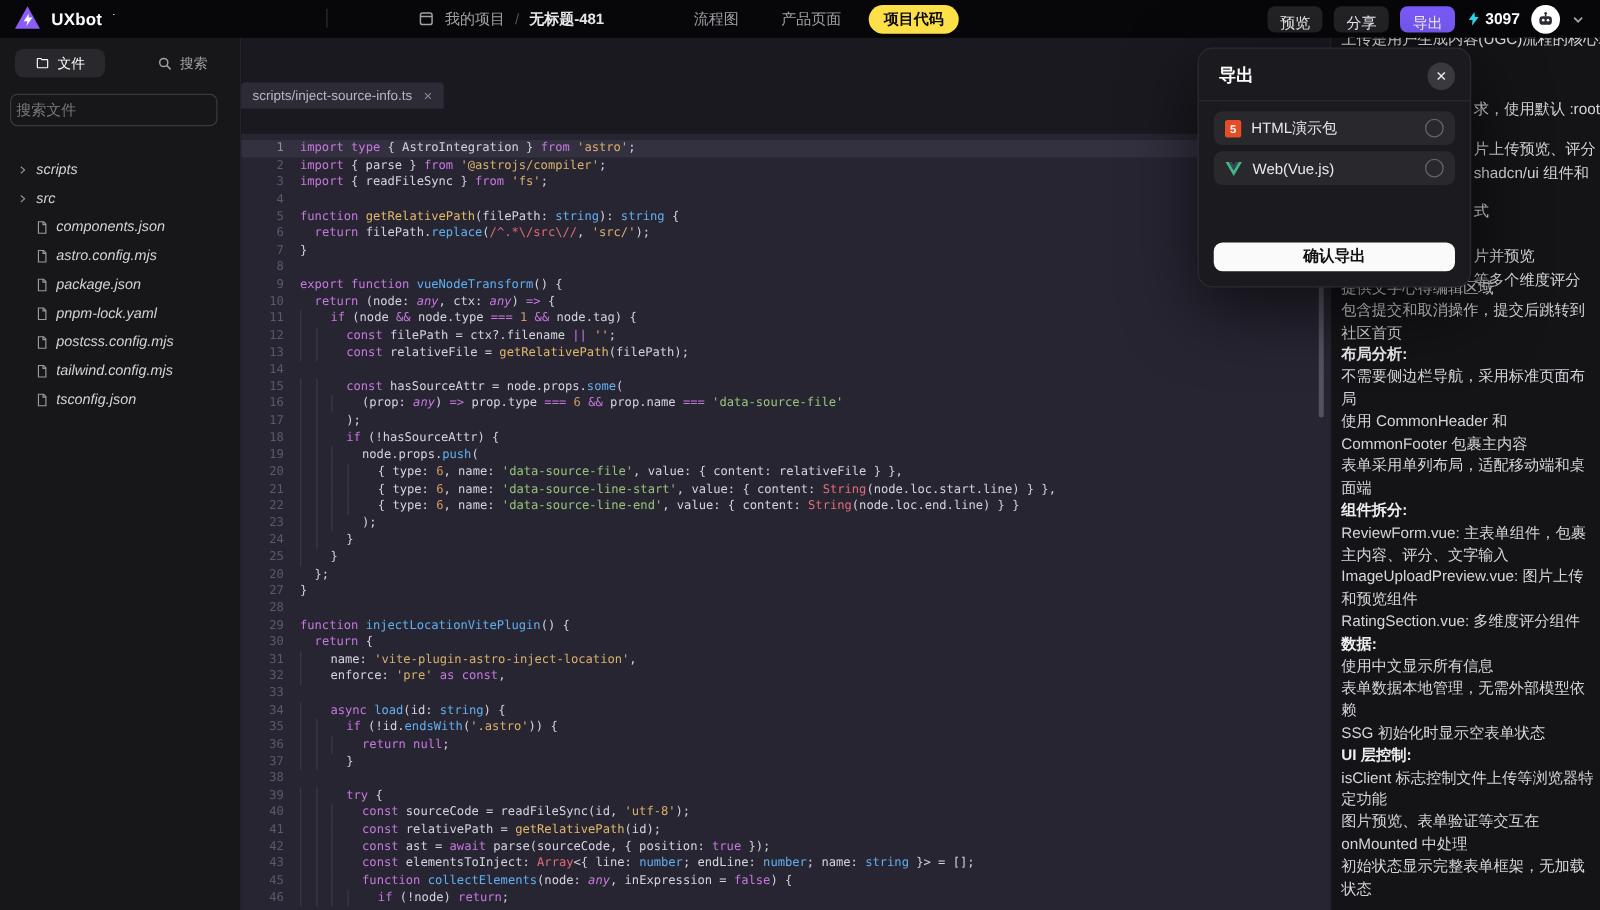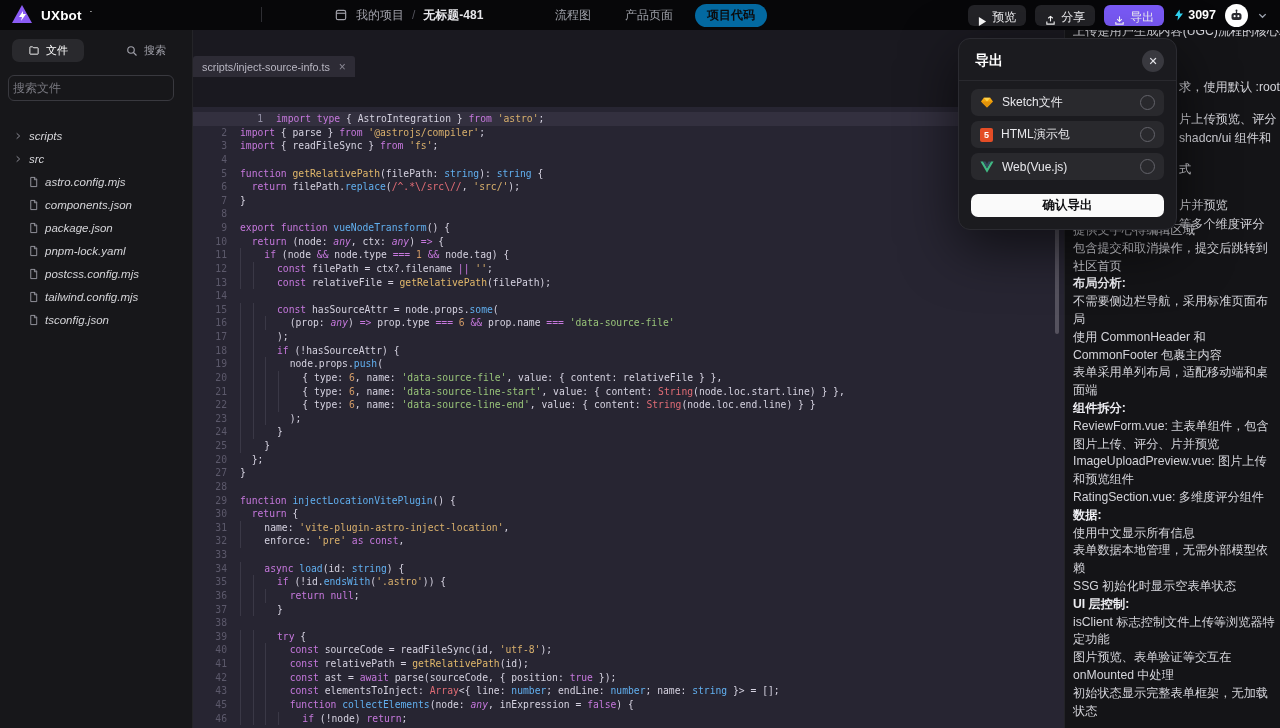--- a/index.html
+++ b/index.html
@@ -9,49 +9,49 @@
   .brand{position:absolute;left:10px;top:3px;display:flex;align-items:center;gap:7px;}
   .brand-name{color:#fff;font-weight:700;font-size:13.5px;letter-spacing:.2px;}
   .brand-tick{color:#fff;font-size:10px;vertical-align:super;margin-left:1px;}
   .tb-div{position:absolute;left:261px;top:7px;width:1px;height:15px;background:#2e2e33;}
   .crumb{position:absolute;left:334px;top:0;height:30px;display:flex;align-items:center;gap:8px;font-size:12px;}
   .crumb .proj{color:#a1a1aa;}
   .crumb .sep{color:#52525b;}
   .crumb .title{color:#e6e6ea;font-weight:600;}
   .nav-tabs{position:absolute;left:655px;top:0;height:30px;transform:translateX(-50%);display:flex;align-items:center;gap:10px;}
   .nav-tab{font-size:12px;color:#9ea0a8;padding:3px 12px;border-radius:999px;cursor:pointer;white-space:nowrap;}
-  .nav-tab.active{background:#0369a1;color:#0b0b0d;font-weight:600;}
+  .nav-tab.active{background:#fde047;color:#0b0b0d;font-weight:600;}
   .tb-actions{position:absolute;right:12px;top:0;height:30px;display:flex;align-items:center;gap:9px;}
-  .pill-btn{display:inline-flex;align-items:flex-end;gap:5px;height:21px;padding:0 10px;border-radius:6px;
-    background:#232327;color:#f1f1f4;font-size:12px;cursor:pointer;white-space:nowrap;}
+  .pill-btn{display:inline-flex;align-items:flex-start;gap:5px;height:21px;padding:0 10px;border-radius:6px;
+    background:#232327;color:#f1f1f4;font-size:12px;cursor:pointer;white-space:nowrap;flex-direction:column;}
   .pill-btn.accent{background:#7a5af8;}
   .credits{display:inline-flex;align-items:center;gap:3px;color:#fff;font-size:12.5px;font-weight:600;}
   .avatar{width:23px;height:23px;border-radius:50%;background:#fff;display:flex;align-items:center;justify-content:center;cursor:pointer;}
   
   #sidebar{position:absolute;left:0;top:30px;width:192px;bottom:0;background:#17171a;border-right:1px solid #242428;}
   .sb-tabs{display:flex;align-items:center;gap:26px;padding:9px 0 0 12px;}
   .sb-tab{display:inline-flex;align-items:center;gap:6px;font-size:11px;color:#a1a1aa;padding:4px 16px;border-radius:7px;cursor:pointer;}
   .sb-tab.active{background:#29292d;color:#fff;}
   .sb-search{margin:13px 8px 0 8px;height:24px;border:1px solid #39393f;border-radius:6px;background:transparent;
     color:#e4e4e7;font-size:12px;padding:0 4px;width:156px;outline:none;}
   .sb-search::placeholder{color:#77777f;}
   .tree{margin-top:23px;font-style:italic;}
   .tree-row{display:flex;align-items:center;height:23px;cursor:pointer;color:#d4d4d8;font-size:11.5px;}
   .tree-row .chev{margin-left:14px;margin-right:7px;display:flex;}
   .tree-row.file{padding-left:28px;}
   .tree-row .ficon{margin-right:6px;display:flex;}
   
   #editor{position:absolute;left:193px;top:30px;right:215px;bottom:0;background:#1a1920;}
-  .tabstrip{margin-top:26px;height:21px;display:flex;}
+  .tabstrip{margin-top:36px;height:21px;display:flex;}
   .etab{display:inline-flex;align-items:center;height:21px;padding:0 9px;background:#2d2b35;color:#b8b6c2;
     font-size:10.8px;border-radius:3px 3px 0 0;cursor:pointer;}
   .etab .x{margin-left:9px;color:#8a8894;font-size:12px;line-height:1;}
   #code{position:absolute;left:0;right:0;top:77px;bottom:0;background:#272532;padding-top:5px;overflow:hidden;}
   .cl{height:13.63px;line-height:13.63px;white-space:pre;font-family:"DejaVu Sans Mono",monospace;font-size:9.7px;color:#d5d2e0;}
-  .cl.active{background:#33303f;padding-left:36px;}
+  .cl.active{background:#33303f;}
   .gut{display:inline-block;width:34px;margin-right:13px;text-align:right;color:#5c596b;user-select:none;}
   .cl.active .gut{color:#908da2;}
   .ig{display:inline-block;width:2ch;border-left:1px solid #3a3846;height:13.63px;vertical-align:top;}
   .kw{color:#c678dd;} .sy{color:#d9b06c;} .sg{color:#98c379;} .rd{color:#e06c75;}
   .tb{color:#61afef;} .an{color:#c678dd;font-style:italic;} .fy{color:#e2b86b;text-align:center;} .fb{color:#61afef;}
   .nm{color:#d19a66;} .op{color:#c678dd;}
   .scrollthumb{position:absolute;right:6px;top:192px;width:4px;height:112px;border-radius:2px;background:#55525e;}
   
   #panel{position:absolute;right:0;top:30px;width:215px;bottom:0;background:#141417;border-left:1px solid #242428;overflow:hidden;
     color:#d4d4da;font-size:12.2px;}
@@ -185,30 +185,30 @@
         </span>
         <span>src</span>
       </div>
       <div class="tree-row file">
         <span class="ficon">
           <svg width="11" height="12" viewBox="0 0 24 24" fill="none" stroke="#9b9ba4" stroke-width="2">
             <path d="M6 2h9l4 4v16H6z"></path>
             <path d="M14 2v5h5"></path>
           </svg>
         </span>
+        <span>components.json</span>
+      </div>
+      <div class="tree-row file">
+        <span class="ficon">
+          <svg width="11" height="12" viewBox="0 0 24 24" fill="none" stroke="#9b9ba4" stroke-width="2">
+            <path d="M6 2h9l4 4v16H6z"></path>
+            <path d="M14 2v5h5"></path>
+          </svg>
+        </span>
         <span>astro.config.mjs</span>
-      </div>
-      <div class="tree-row file">
-        <span class="ficon">
-          <svg width="11" height="12" viewBox="0 0 24 24" fill="none" stroke="#9b9ba4" stroke-width="2">
-            <path d="M6 2h9l4 4v16H6z"></path>
-            <path d="M14 2v5h5"></path>
-          </svg>
-        </span>
-        <span>components.json</span>
       </div>
       <div class="tree-row file">
         <span class="ficon">
           <svg width="11" height="12" viewBox="0 0 24 24" fill="none" stroke="#9b9ba4" stroke-width="2">
             <path d="M6 2h9l4 4v16H6z"></path>
             <path d="M14 2v5h5"></path>
           </svg>
         </span>
         <span>package.json</span>
       </div>
@@ -320,21 +320,21 @@
     </div>
   <div class="panel-main">
     <div id="panelLines">
         <p>提供文字心得编辑区域</p>
         <p>包含提交和取消操作，提交后跳转到社区首页</p>
         <p class="b">布局分析:</p>
         <p>不需要侧边栏导航，采用标准页面布局</p>
         <p>使用 CommonHeader 和 CommonFooter 包裹主内容</p>
         <p>表单采用单列布局，适配移动端和桌面端</p>
         <p class="b">组件拆分:</p>
-        <p>ReviewForm.vue: 主表单组件，包含图片上传、评分、片并预览</p>
+        <p>ReviewForm.vue: 主表单组件，包裹主内容、评分、文字输入</p>
         <p>ImageUploadPreview.vue: 图片上传和预览组件</p>
         <p>RatingSection.vue: 多维度评分组件</p>
         <p class="b">数据:</p>
         <p>使用中文显示所有信息</p>
         <p>表单数据本地管理，无需外部模型依赖</p>
         <p>SSG 初始化时显示空表单状态</p>
         <p class="b">UI 层控制:</p>
         <p>isClient 标志控制文件上传等浏览器特定功能</p>
         <p>图片预览、表单验证等交互在 onMounted 中处理</p>
         <p>初始状态显示完整表单框架，无加载状态</p>
@@ -345,31 +345,20 @@
 
 <div id="dialog">
   <div class="dlg-title">导出</div>
   <div class="dlg-close">
     <span>✕</span>
   </div>
   <div class="dlg-divider"></div>
   <div class="dlg-opts" id="dlgOpts">
       <div class="opt">
         <span style="display:flex">
-          <svg width="14" height="13" viewBox="0 0 24 24">
-            <path d="M6 3h12l5 7-11 11L1 10z" fill="#f7a80d"></path>
-            <path d="M1 10h22L12 21z" fill="#e0920a"></path>
-            <path d="M6 3l6 7 6-7" fill="#fdd34d"></path>
-          </svg>
-        </span>
-        <span class="olabel">Sketch文件</span>
-        <span class="radio"></span>
-      </div>
-      <div class="opt">
-        <span style="display:flex">
           <span class="html5-badge">5</span>
         </span>
         <span class="olabel">HTML演示包</span>
         <span class="radio"></span>
       </div>
       <div class="opt">
         <span style="display:flex">
           <svg width="14" height="12" viewBox="0 0 24 22">
             <path d="M0 1h4.8L12 13.4 19.2 1H24L12 21.5z" fill="#41b883"></path>
             <path d="M4.8 1h4.3L12 6 14.9 1h4.3L12 13.4z" fill="#35495e"></path>

